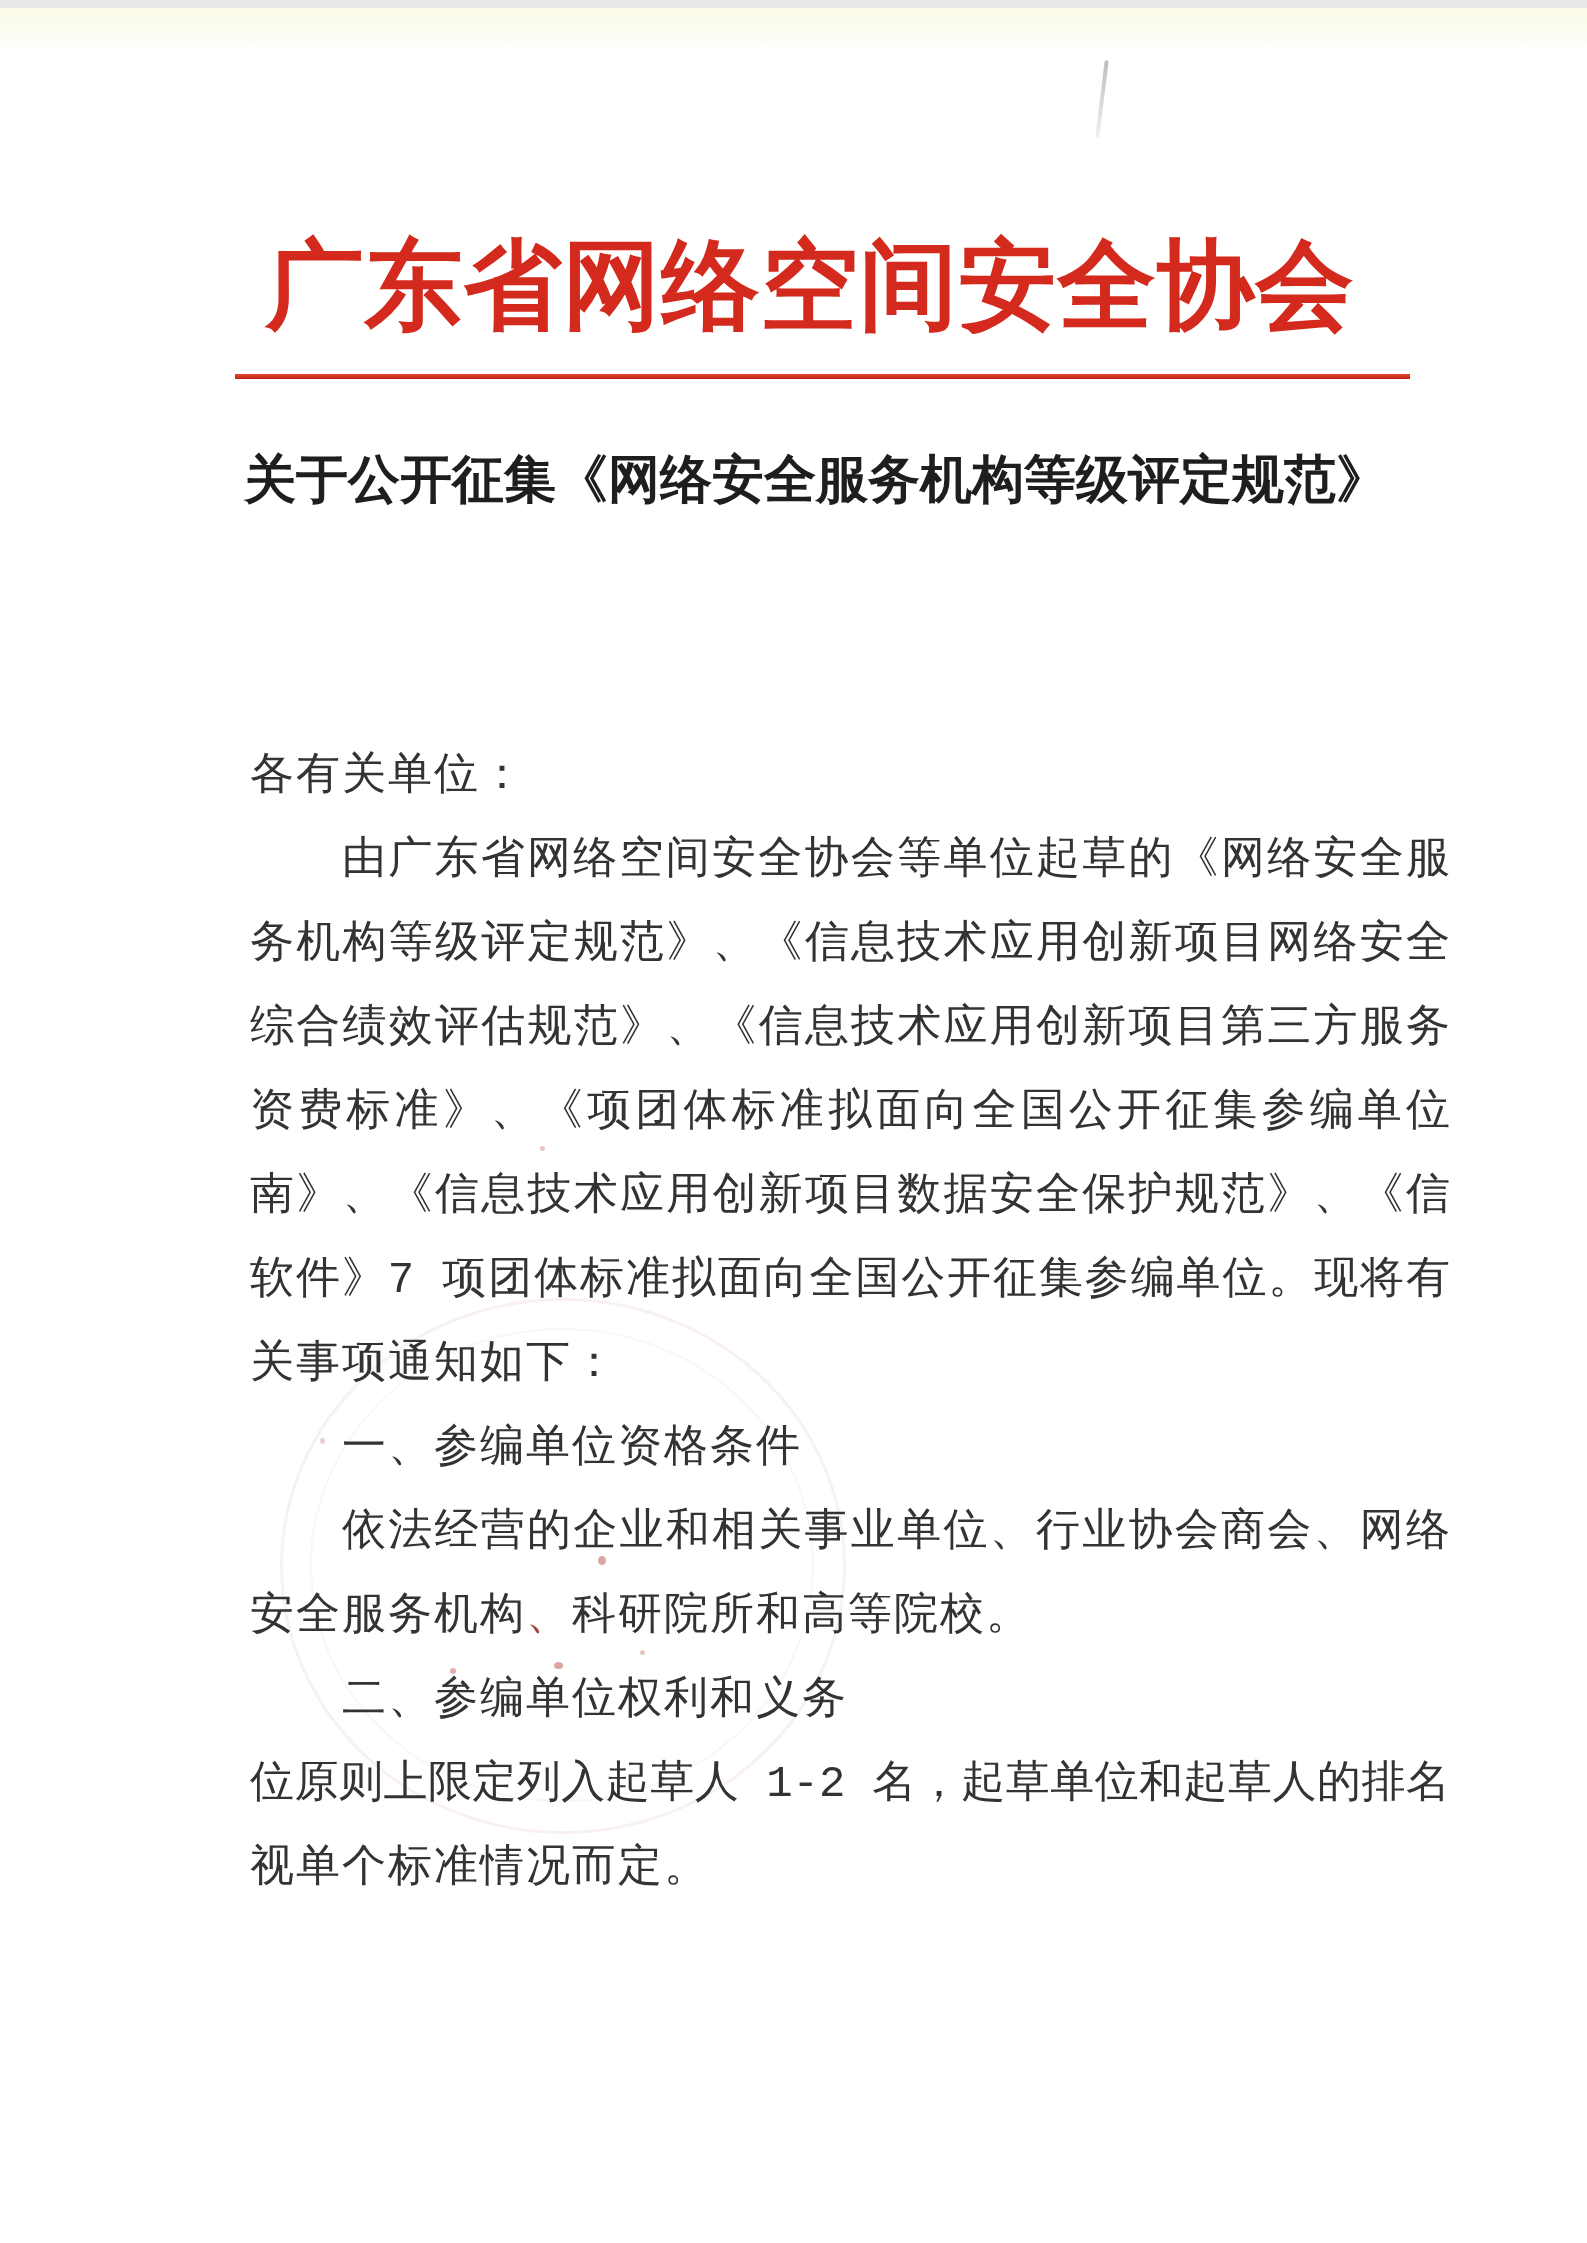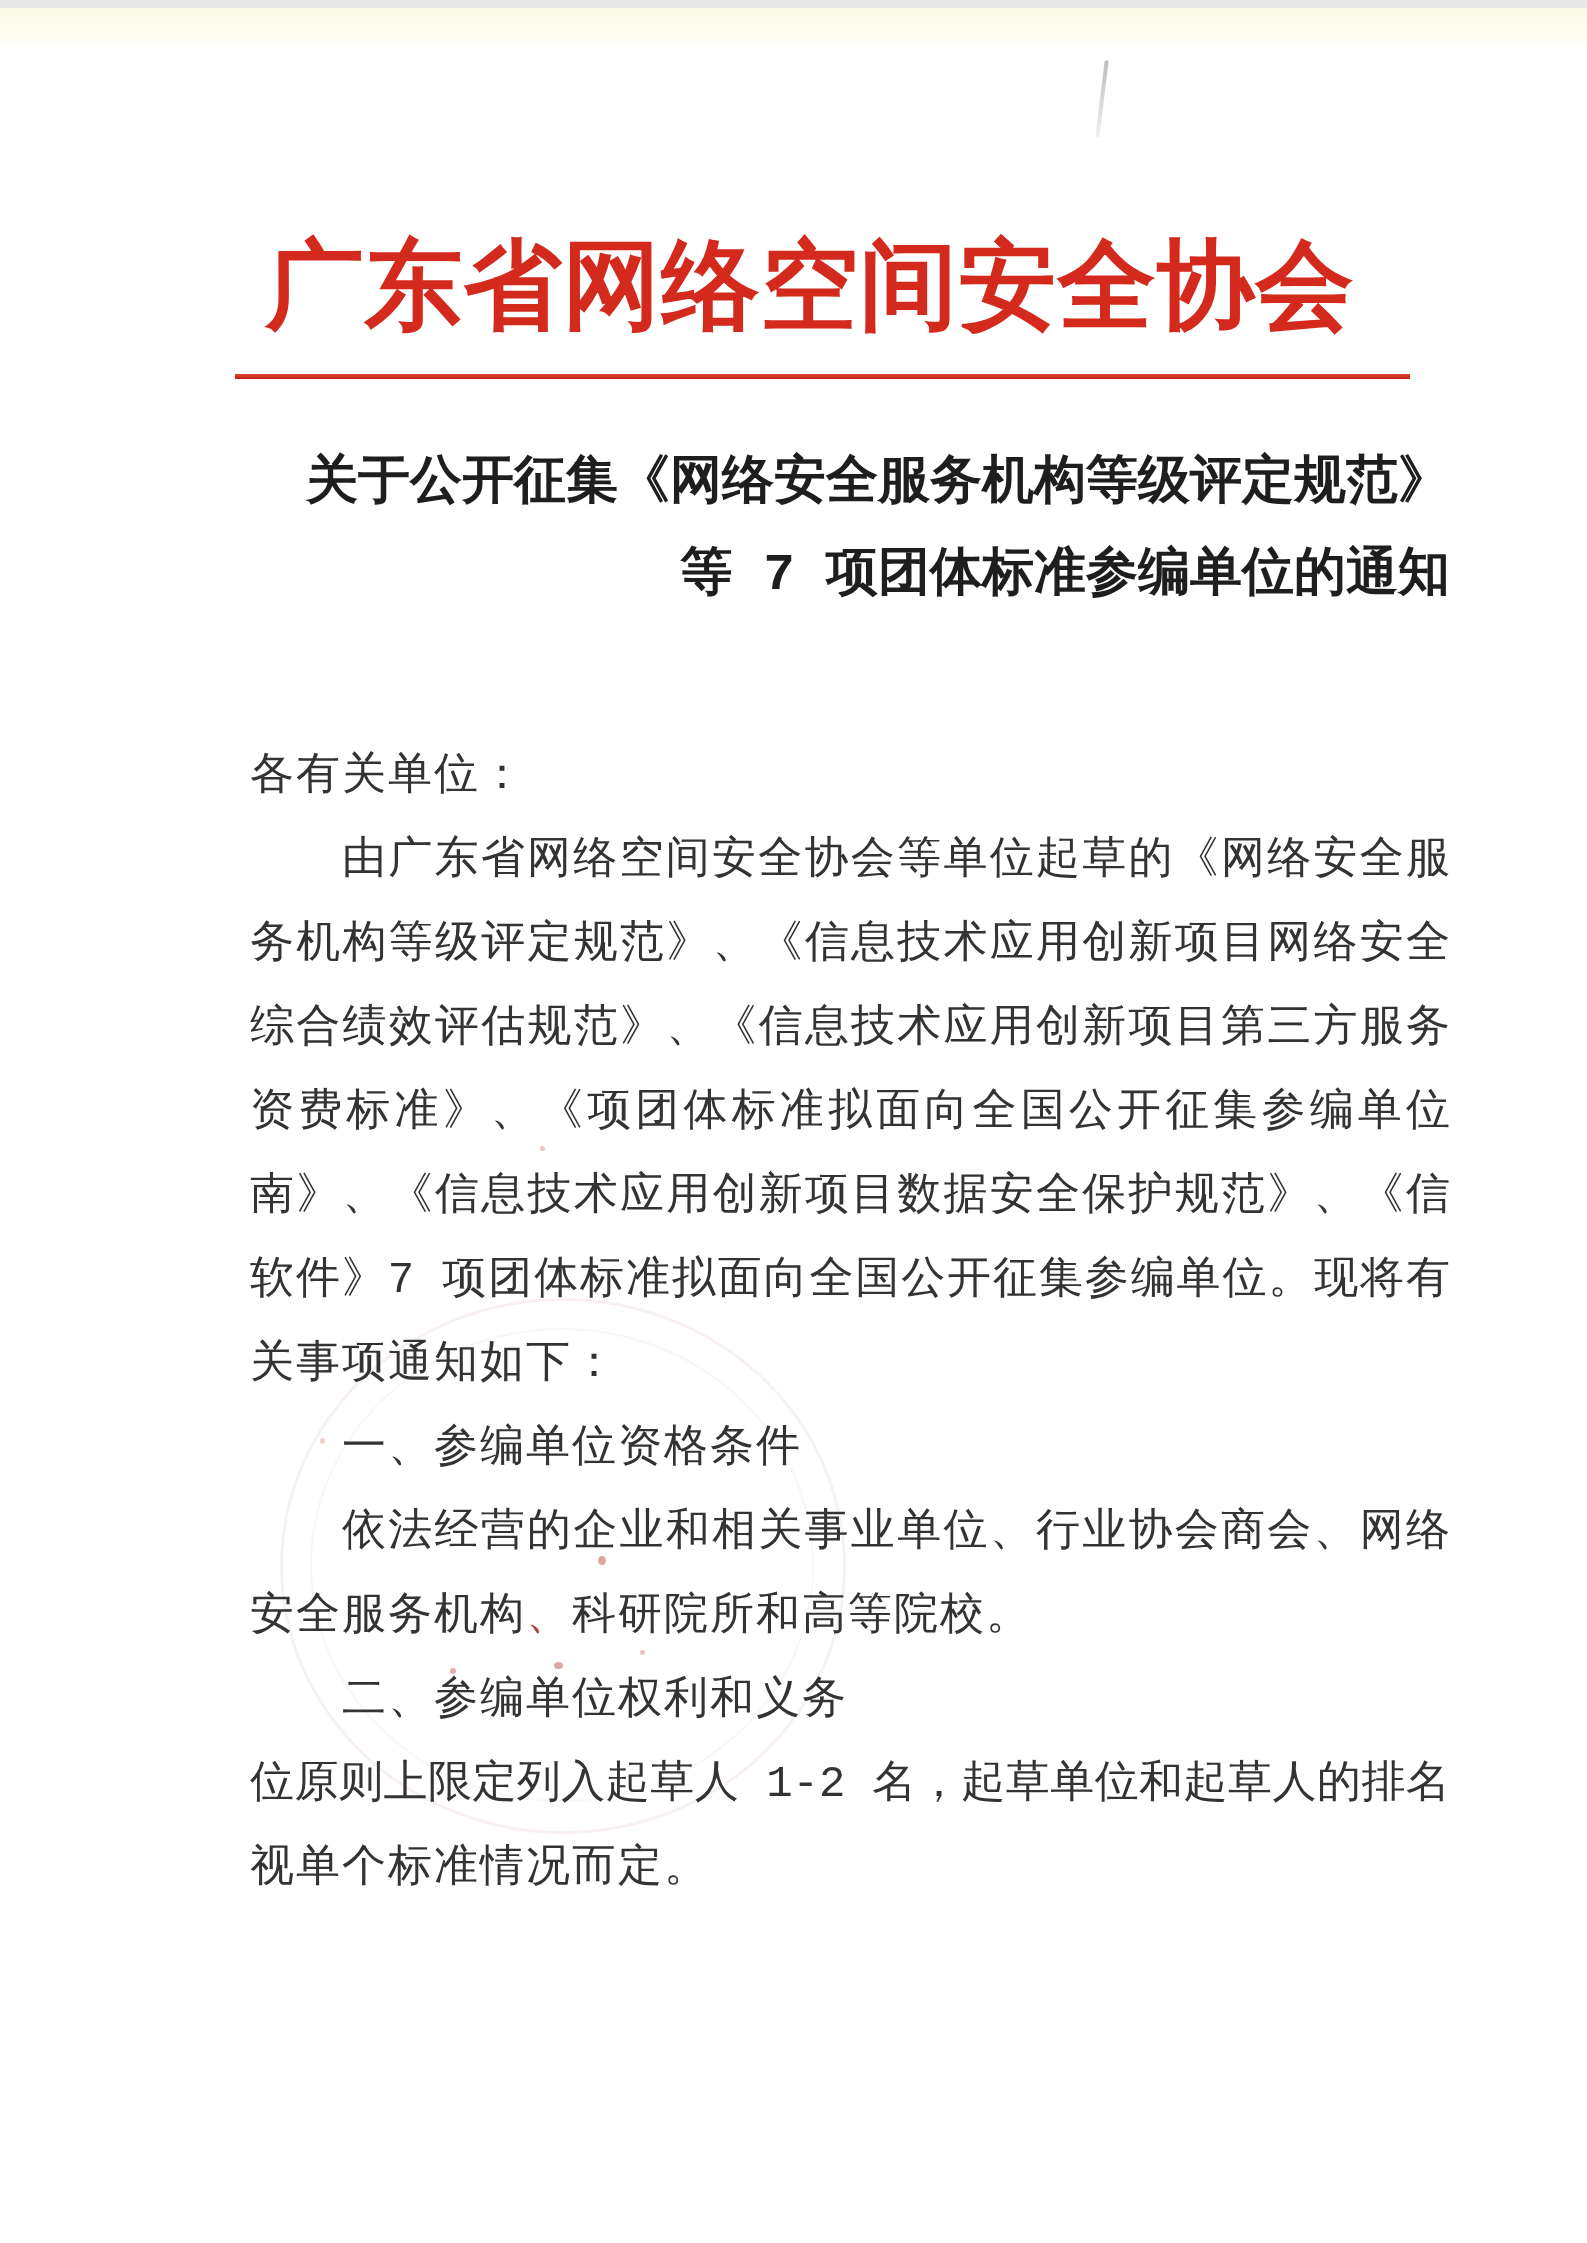--- a/index.html
+++ b/index.html
@@ -27,22 +27,22 @@
     margin:0;line-height:120px;text-align:center;
     font-size:98px;font-weight:bold;letter-spacing:1px;
     white-space:nowrap;
   }
   .red-rule{
     position:absolute;left:235px;top:366px;width:1175px;height:5px;
     background:linear-gradient(to bottom,#e0492f,#bf2015);
   }
   
   .doc-title{
-    position:absolute;left:250px;top:430px;width:1200px;
-    text-align:right;color:#1e1e1e;font-weight:bold;
+    position:absolute;left:244px;top:430px;width:1200px;
+    text-align:left;color:#1e1e1e;font-weight:bold;
   }
   .doc-title .tline{height:92px;line-height:92px;font-size:52px;white-space:nowrap;}
   
   .doc-body{
     position:absolute;left:250px;top:726px;width:1200px;
     color:#333333;
   }
   .line{
     height:84px;line-height:84px;font-size:44px;
     letter-spacing:2px;text-align:left;
@@ -80,21 +80,20 @@
 
   <div class="scan-top-strip"></div>
   <div class="scan-mark"></div>
 
   <h1 class="org-header" style="color: rgb(212, 42, 30);">广东省网络空间安全协会</h1>
 
   <div class="red-rule"></div>
 
   <div class="doc-title">
     <div class="tline">关于公开征集《网络安全服务机构等级评定规范》</div>
-    <div class="tline">等 7 项团体标准参编单位的通知</div>
   </div>
 
   <div class="seal-bleed"></div>
   <div class="seal-bleed2"></div>
   <div class="bleed-dot d1"></div>
   <div class="bleed-dot d2"></div>
   <div class="bleed-dot d3"></div>
   <div class="bleed-dot d4"></div>
   <div class="bleed-dot d5"></div>
   <div class="bleed-dot d6"></div>

